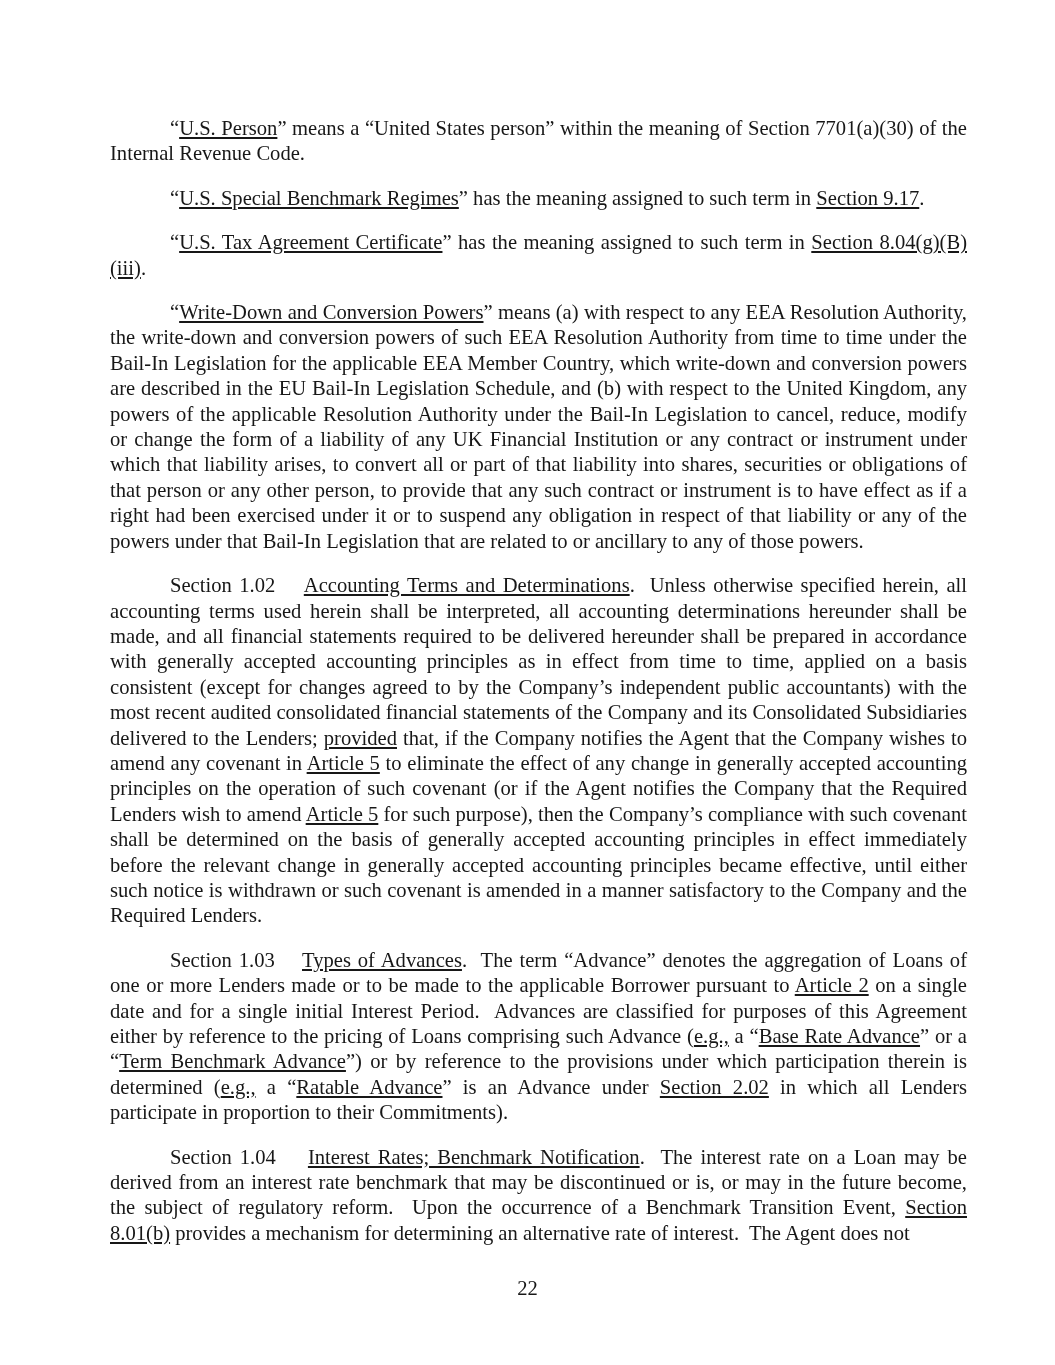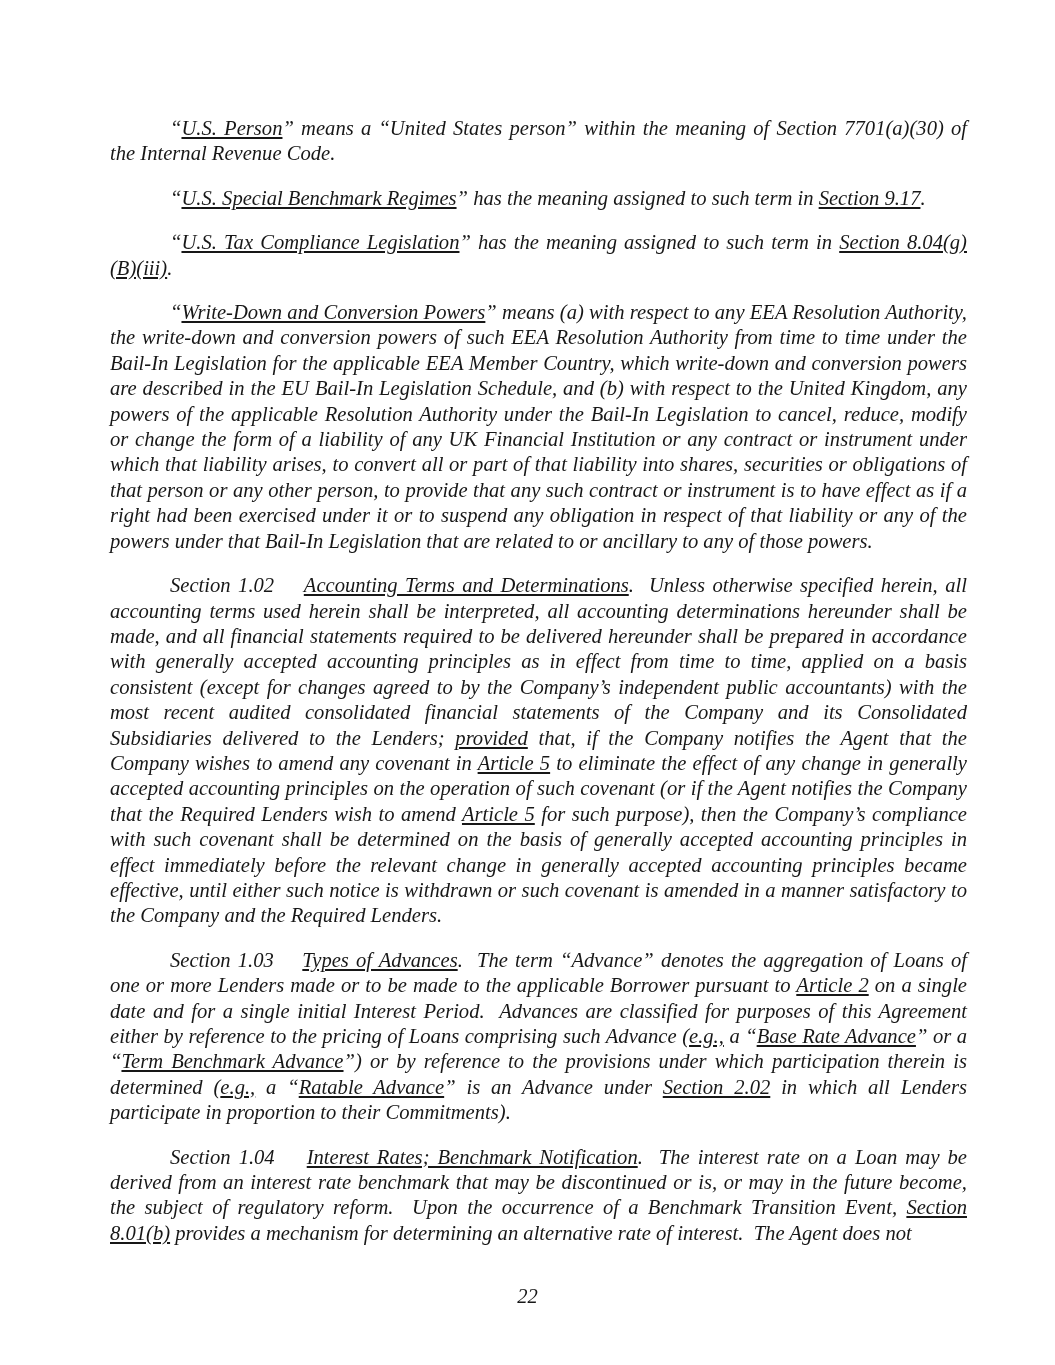--- a/index.html
+++ b/index.html
@@ -12,49 +12,48 @@
     width: 1055px;
     height: 1365px;
     box-sizing: border-box;
     background: #ffffff;
     padding: 116px 88px 0 110px;
     font-family: "Liberation Serif", "DejaVu Serif", serif;
     font-size: 20.6px;
     line-height: 25.4px;
     color: #171717;
     overflow: hidden;
-    font-style: italic;
   }
   .para {
     margin: 0 0 19px 0;
     text-align: justify;
     text-indent: 60px;
   }
   .run { white-space: normal; }
   .u {
     text-decoration: underline;
     text-underline-offset: 2px;
   }
   .page-number {
     position: absolute;
-    bottom: 56px;
+    bottom: 64px;
     left: 0;
     width: 100%;
     text-align: center;
     font-size: 20.6px;
     color: #171717;
   }
 </style>
 </head>
 <body>
 
 <div class="page">
   <div>
       <p class="para"><span class="run">“</span><span class="run u">U.S. Person</span><span class="run">” means a “United States person” within the meaning of Section 7701(a)(30) of the Internal Revenue Code.</span></p>
       <p class="para"><span class="run">“</span><span class="run u">U.S. Special Benchmark Regimes</span><span class="run">” has the meaning assigned to such term in </span><span class="run u">Section 9.17</span><span class="run">.</span></p>
-      <p class="para"><span class="run">“</span><span class="run u">U.S. Tax Compliance Legislation</span><span class="run">” has the meaning assigned to such term in </span><span class="run u">Section 8.04(g)(B)(iii)</span><span class="run">.</span></p>
+      <p class="para"><span class="run">“</span><span class="run u">U.S. Tax Agreement Certificate</span><span class="run">” has the meaning assigned to such term in </span><span class="run u">Section 8.04(g)(B)(iii)</span><span class="run">.</span></p>
       <p class="para"><span class="run">“</span><span class="run u">Write-Down and Conversion Powers</span><span class="run">” means (a) with respect to any EEA Resolution Authority, the write-down and conversion powers of such EEA Resolution Authority from time to time under the Bail-In Legislation for the applicable EEA Member Country, which write-down and conversion powers are described in the EU Bail-In Legislation Schedule, and (b) with respect to the United Kingdom, any powers of the applicable Resolution Authority under the Bail-In Legislation to cancel, reduce, modify or change the form of a liability of any UK Financial Institution or any contract or instrument under which that liability arises, to convert all or part of that liability into shares, securities or obligations of that person or any other person, to provide that any such contract or instrument is to have effect as if a right had been exercised under it or to suspend any obligation in respect of that liability or any of the powers under that Bail-In Legislation that are related to or ancillary to any of those powers.</span></p>
       <p class="para"><span class="run">Section 1.02&nbsp;&nbsp;&nbsp; </span><span class="run u">Accounting Terms and Determinations</span><span class="run">.&nbsp; Unless otherwise specified herein, all accounting terms used herein shall be interpreted, all accounting determinations hereunder shall be made, and all financial statements required to be delivered hereunder shall be prepared in accordance with generally accepted accounting principles as in effect from time to time, applied on a basis consistent (except for changes agreed to by the Company’s independent public accountants) with the most recent audited consolidated financial statements of the Company and its Consolidated Subsidiaries delivered to the Lenders; </span><span class="run u">provided</span><span class="run"> that, if the Company notifies the Agent that the Company wishes to amend any covenant in </span><span class="run u">Article 5</span><span class="run"> to eliminate the effect of any change in generally accepted accounting principles on the operation of such covenant (or if the Agent notifies the Company that the Required Lenders wish to amend </span><span class="run u">Article 5</span><span class="run"> for such purpose), then the Company’s compliance with such covenant shall be determined on the basis of generally accepted accounting principles in effect immediately before the relevant change in generally accepted accounting principles became effective, until either such notice is withdrawn or such covenant is amended in a manner satisfactory to the Company and the Required Lenders.</span></p>
       <p class="para"><span class="run">Section 1.03&nbsp;&nbsp;&nbsp; </span><span class="run u">Types of Advances</span><span class="run">.&nbsp; The term “Advance” denotes the aggregation of Loans of one or more Lenders made or to be made to the applicable Borrower pursuant to </span><span class="run u">Article 2</span><span class="run"> on a single date and for a single initial Interest Period.&nbsp; Advances are classified for purposes of this Agreement either by reference to the pricing of Loans comprising such Advance (</span><span class="run u">e.g.,</span><span class="run"> a “</span><span class="run u">Base Rate Advance</span><span class="run">” or a “</span><span class="run u">Term Benchmark Advance</span><span class="run">”) or by reference to the provisions under which participation therein is determined (</span><span class="run u">e.g.,</span><span class="run"> a “</span><span class="run u">Ratable Advance</span><span class="run">” is an Advance under </span><span class="run u">Section 2.02</span><span class="run"> in which all Lenders participate in proportion to their Commitments).</span></p>
       <p class="para"><span class="run">Section 1.04&nbsp;&nbsp;&nbsp; </span><span class="run u">Interest Rates; Benchmark Notification</span><span class="run">.&nbsp; The interest rate on a Loan may be derived from an interest rate benchmark that may be discontinued or is, or may in the future become, the subject of regulatory reform.&nbsp; Upon the occurrence of a Benchmark Transition Event, </span><span class="run u">Section 8.01(b)</span><span class="run"> provides a mechanism for determining an alternative rate of interest.&nbsp; The Agent does not</span></p>
     </div>
   <div class="page-number">22</div>
 </div>
 
 </body></html>

